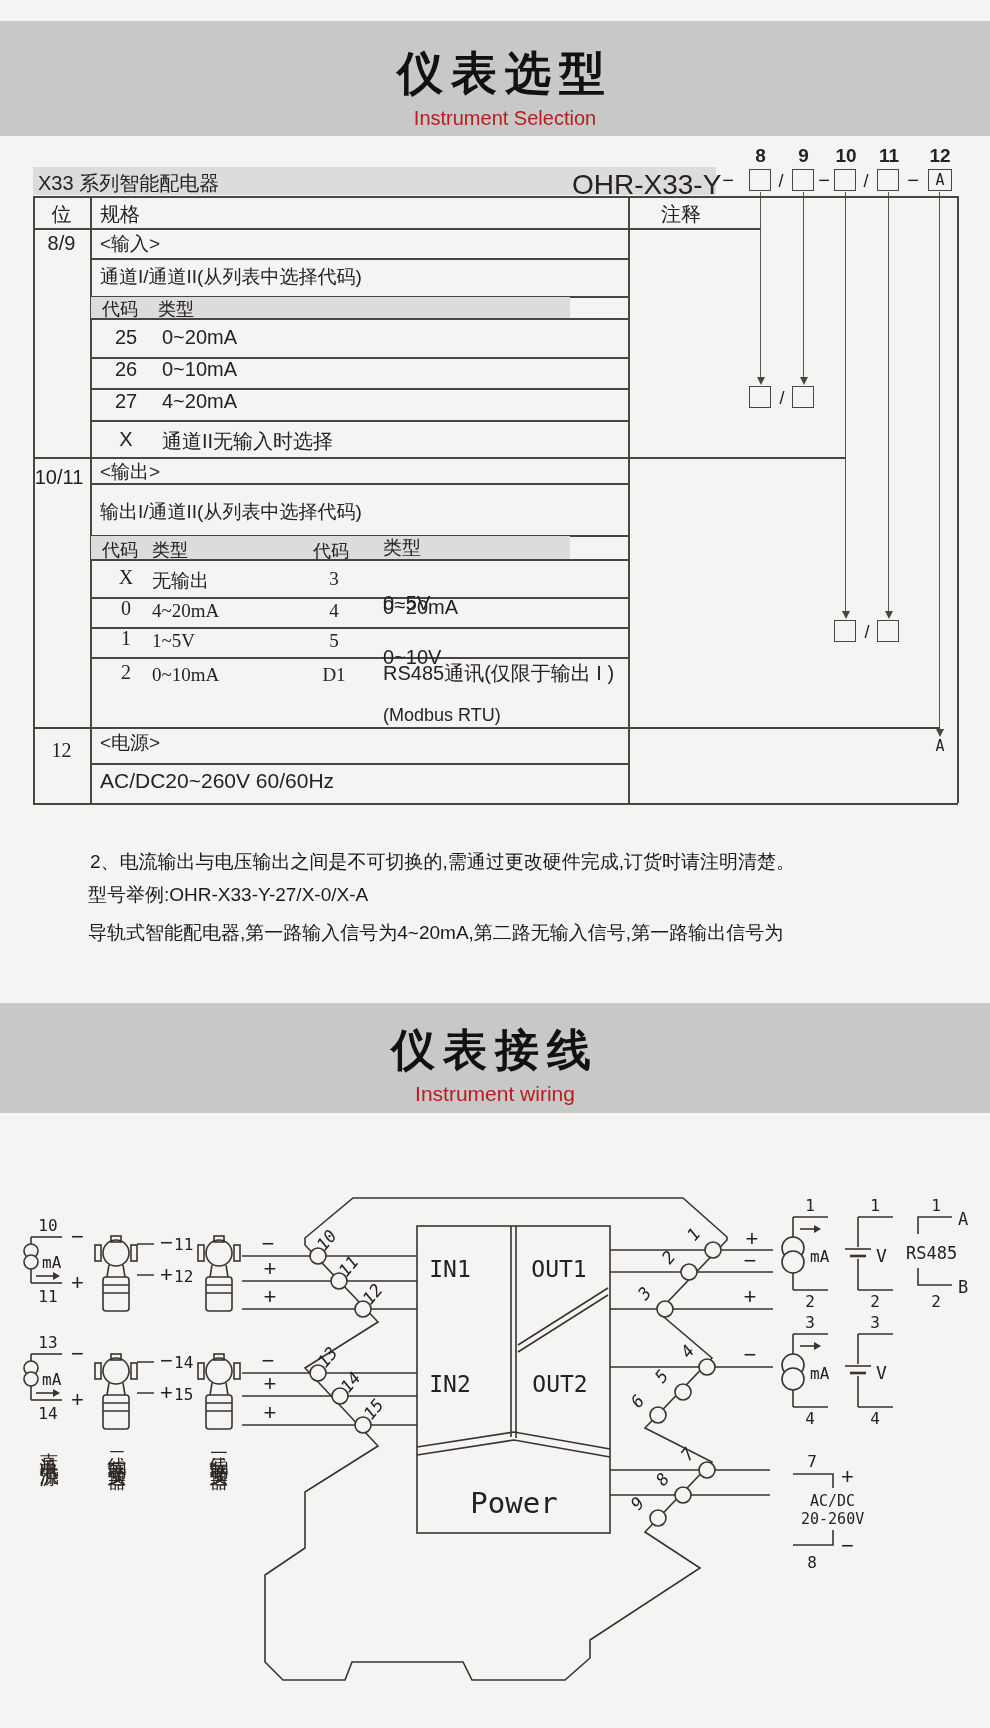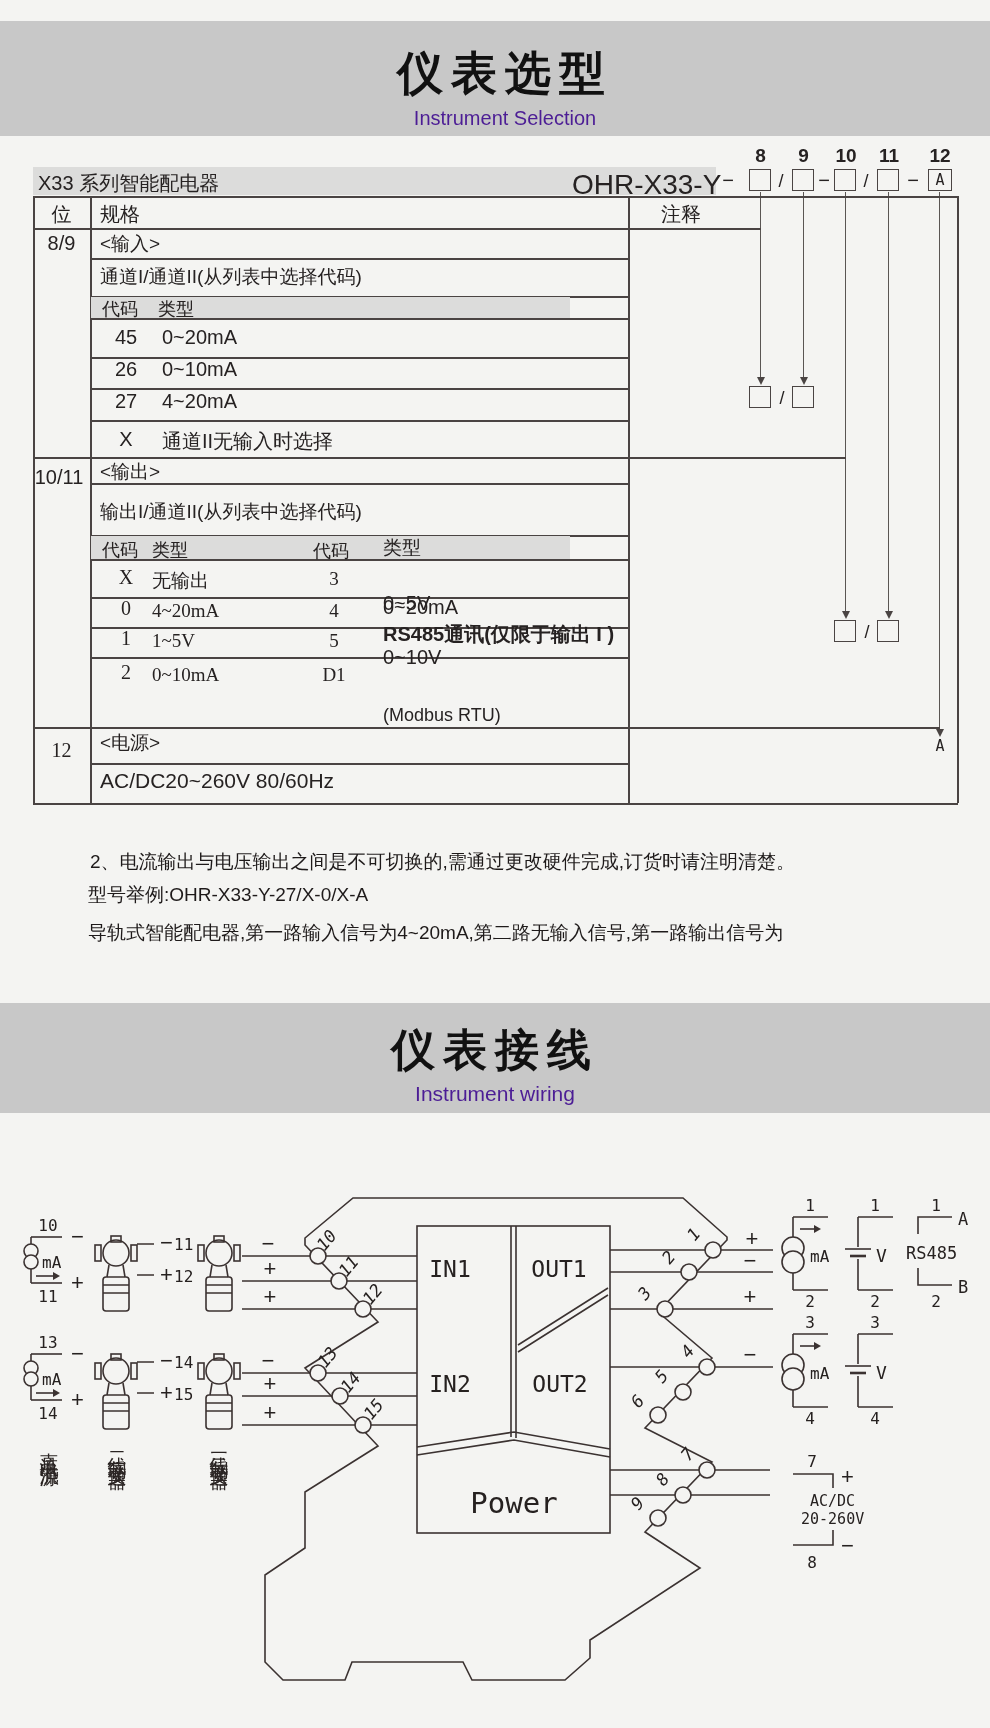--- a/index.html
+++ b/index.html
@@ -1,21 +1,21 @@
 <!DOCTYPE html>
 <html><head>
 <meta charset="utf-8">
 <style>
   html,body{margin:0;padding:0;background:#e9e9e8;}
   #canvas{position:relative;width:990px;height:1728px;background:#f4f4f2;margin:0 auto;
           font-family:"Liberation Sans",sans-serif;color:#262222;overflow:hidden;}
   .abs{position:absolute;}
   .band{position:absolute;left:0;width:990px;background:#c8c8c8;text-align:center;}
   .band .t1{font-size:46px;font-weight:700;letter-spacing:8px;color:#111;}
-  .band .t2{font-size:20px;color:#4c1d95;margin-top:2px;}
+  .band .t2{font-size:20px;color:#b91c1c;margin-top:2px;}
   .hl{position:absolute;height:1.5px;background:#4a4443;}
   .vl{position:absolute;width:1.5px;background:#4a4443;}
   .dropl{position:absolute;width:1.2px;background:#5a5553;}
   .sbox{position:absolute;width:22px;height:22px;border:1.6px solid #4a4443;box-sizing:border-box;
         text-align:center;font-size:15px;line-height:20px;font-family:"DejaVu Sans Mono",monospace;}
   .arr{position:absolute;width:0;height:0;border-left:4px solid transparent;border-right:4px solid transparent;
        border-top:8px solid #4a4443;}
   .txt{position:absolute;white-space:nowrap;font-size:20px;}
   .ctr{text-align:center;}
   .rgt{text-align:right;}
@@ -113,21 +113,21 @@
   <div class="txt ctr" style="left:33px;top:201px;width:57px;">位</div>
   <div class="txt" style="left:100px;top:201px;">规格</div>
   <div class="txt" style="left:661px;top:201px;">注释</div>
 
   <div class="txt ctr" style="left:33px;top:232px;width:57px;">8/9</div>
   <div class="txt" style="left:100px;top:231px;font-size:19px;">&lt;输入&gt;</div>
   <div class="txt" style="left:100px;top:264px;font-size:19px;">通道I/通道II(从列表中选择代码)</div>
   <div class="txt" style="left:102px;top:297px;font-size:18px;">代码</div>
   <div class="txt" style="left:158px;top:297px;font-size:18px;">类型</div>
 
-  <div class="txt ctr" style="left:105px;top:326px;width:42px;">45</div>
+  <div class="txt ctr" style="left:105px;top:326px;width:42px;">25</div>
   <div class="txt" style="left:162px;top:326px;">0~20mA</div>
   <div class="txt ctr" style="left:105px;top:358px;width:42px;">26</div>
   <div class="txt" style="left:162px;top:358px;">0~10mA</div>
   <div class="txt ctr" style="left:105px;top:390px;width:42px;">27</div>
   <div class="txt" style="left:162px;top:390px;">4~20mA</div>
   <div class="txt ctr" style="left:105px;top:428px;width:42px;">X</div>
   <div class="txt" style="left:162px;top:428px;">通道II无输入时选择</div>
 
   <div class="txt ctr" style="left:28px;top:466px;width:62px;">10/11</div>
   <div class="txt" style="left:100px;top:459px;font-size:19px;">&lt;输出&gt;</div>
@@ -148,26 +148,26 @@
   <div class="txt" style="left:383px;top:596px;">0~20mA</div>
 
   <div class="txt ctr serif" style="left:105px;top:627px;width:42px;">1</div>
   <div class="txt serif" style="left:152px;top:630px;font-size:19px;">1~5V</div>
   <div class="txt ctr serif" style="left:313px;top:630px;width:42px;font-size:19px;">5</div>
   <div class="txt" style="left:383px;top:646px;">0~10V</div>
 
   <div class="txt ctr serif" style="left:105px;top:661px;width:42px;">2</div>
   <div class="txt serif" style="left:152px;top:664px;font-size:19px;">0~10mA</div>
   <div class="txt ctr serif" style="left:313px;top:664px;width:42px;font-size:19px;">D1</div>
-  <div class="txt" style="left:383px;top:621px;font-weight:bold;">RS485通讯(仅限于输出 I )</div>
+  <div class="txt" style="left:383px;top:660px;">RS485通讯(仅限于输出 I )</div>
   <div class="txt" style="left:383px;top:697px;font-size:18px;margin-top:8px;">(Modbus RTU)</div>
 
   <div class="txt ctr serif" style="left:33px;top:739px;width:57px;">12</div>
   <div class="txt" style="left:100px;top:730px;font-size:19px;">&lt;电源&gt;</div>
-  <div class="txt" style="left:100px;top:769px;font-size:21px;">AC/DC20~260V 80/60Hz</div>
+  <div class="txt" style="left:100px;top:769px;font-size:21px;">AC/DC20~260V 60/60Hz</div>
 
   <div class="note" style="left:90px;top:849px;">2、电流输出与电压输出之间是不可切换的,需通过更改硬件完成,订货时请注明清楚。</div>
   <div class="note" style="left:88px;top:882px;">型号举例:OHR-X33-Y-27/X-0/X-A</div>
   <div class="note" style="left:88px;top:920px;">导轨式智能配电器,第一路输入信号为4~20mA,第二路无输入信号,第一路输出信号为</div>
 
   <div class="band" style="top:1003px;height:110px;padding-top:18px;box-sizing:border-box;">
     <div class="t1" style="font-size:44px;">仪表接线</div>
     <div class="t2" style="font-size:21px;">Instrument wiring</div>
   </div>
 

